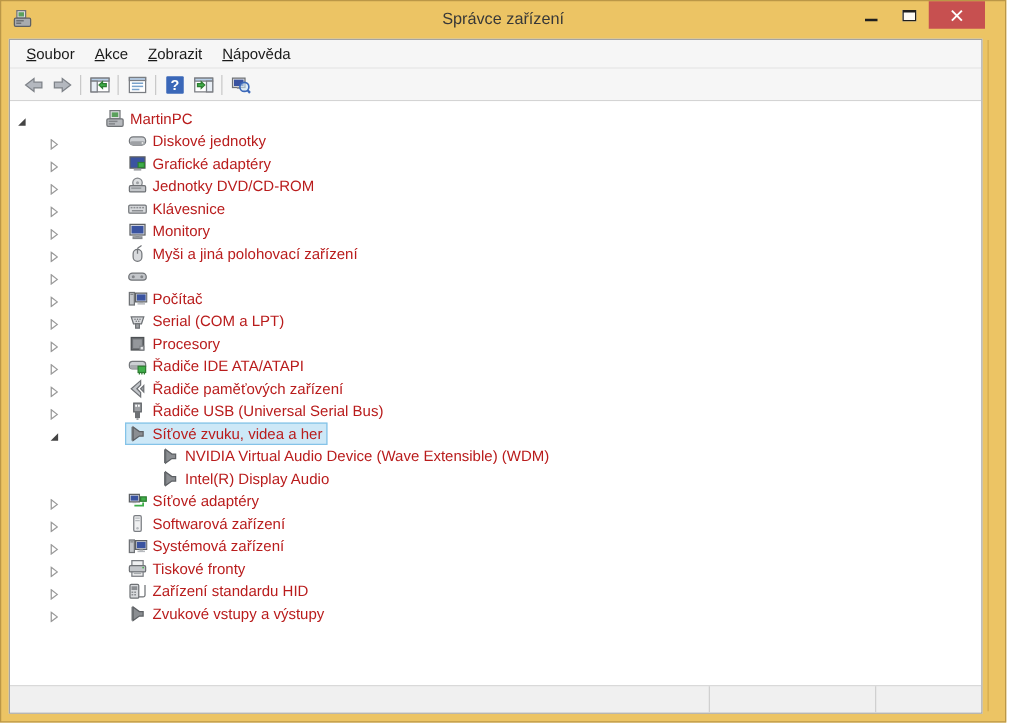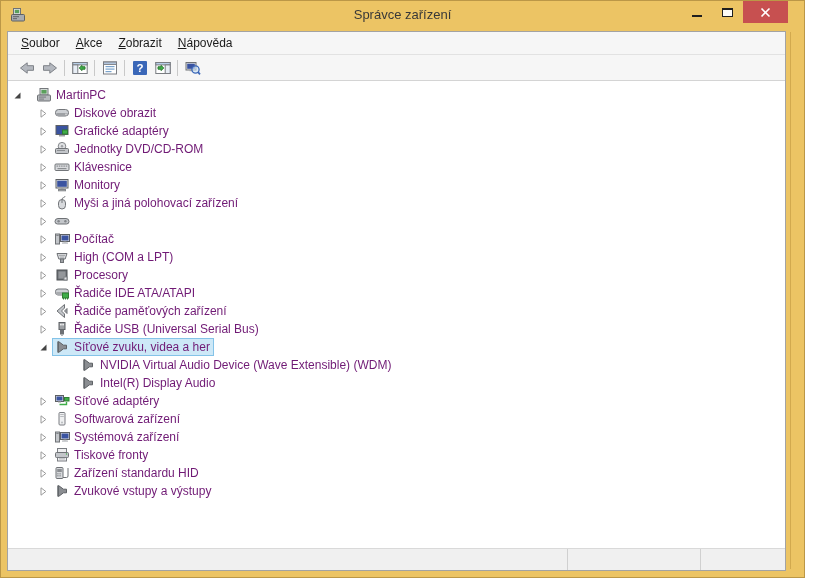--- a/index.html
+++ b/index.html
@@ -54,21 +54,21 @@
     height:26px;background:#f6f6f6;border-bottom:1px solid #d4d4d4;
     display:flex;align-items:center;padding-left:7px;flex:none;
   }
   .tool-btn{
     width:23px;height:22px;display:flex;align-items:center;justify-content:center;
     background:transparent;border:none;padding:0;
   }
   .tool-sep{width:1px;height:16px;background:#c9c9c9;margin:0 3px;flex:none;}
   
   .treeview{flex:1;background:#ffffff;padding-top:5px;overflow:hidden;}
-  .tree-row{height:18px;display:flex;align-items:center;font-size:12px;color:#701a75;white-space:nowrap;}
+  .tree-row{height:18px;display:flex;align-items:flex-end;font-size:12px;color:#b91c1c;white-space:nowrap;gap:48px;}
   .tree-row.lvl0{padding-left:2px;}
   .tree-row.lvl1{padding-left:28px;}
   .tree-row.lvl2{padding-left:54px;}
   .expander{width:14px;height:14px;flex:none;display:flex;align-items:center;justify-content:center;}
   .row-body{display:flex;align-items:center;margin-left:2px;padding:0 3px 0 1px;border:1px solid transparent;height:18px;}
   .lvl0 .row-body{margin-left:10px;}
   .tree-row.selected .row-body{background:var(--sel-bg);border-color:var(--sel-border);}
   .row-icon{width:16px;height:16px;flex:none;margin-right:4px;display:flex;align-items:center;justify-content:center;}
   .row-label{line-height:16px;}
   
@@ -210,21 +210,21 @@
             </svg>
           </span>
           <span class="row-body">
             <span class="row-icon">
               <svg width="16" height="16" viewBox="0 0 16 16">
                 <rect x="1.5" y="4.5" width="13" height="6.5" rx="3" fill="#cdd0d4" stroke="#73767a"></rect>
                 <rect x="2" y="8" width="12" height="3" rx="1.5" fill="#9ea1a5"></rect>
                 <circle cx="12" cy="9.3" r="0.8" fill="#e8e8e8"></circle>
               </svg>
             </span>
-            <span class="row-label">Diskové obrazit</span>
+            <span class="row-label">Diskové jednotky</span>
           </span>
         </div>
         <div class="tree-row lvl1">
           <span class="expander">
             <svg width="9" height="9" viewBox="0 0 9 9">
               <path d="M2,0.8 L6.8,4.5 L2,8.2 z" fill="#ffffff" stroke="#9a9a9a"></path>
             </svg>
           </span>
           <span class="row-body">
             <span class="row-icon">
@@ -362,21 +362,21 @@
                 <g fill="#6f7276">
                   <circle cx="6" cy="6.3" r="0.6"></circle>
                   <circle cx="8" cy="6.3" r="0.6"></circle>
                   <circle cx="10" cy="6.3" r="0.6"></circle>
                   <circle cx="7" cy="8" r="0.6"></circle>
                   <circle cx="9" cy="8" r="0.6"></circle>
                 </g>
                 <rect x="6.5" y="10" width="3" height="3.5" fill="#9ea1a5" stroke="#6f7276"></rect>
               </svg>
             </span>
-            <span class="row-label">High (COM a LPT)</span>
+            <span class="row-label">Serial (COM a LPT)</span>
           </span>
         </div>
         <div class="tree-row lvl1">
           <span class="expander">
             <svg width="9" height="9" viewBox="0 0 9 9">
               <path d="M2,0.8 L6.8,4.5 L2,8.2 z" fill="#ffffff" stroke="#9a9a9a"></path>
             </svg>
           </span>
           <span class="row-body">
             <span class="row-icon">

